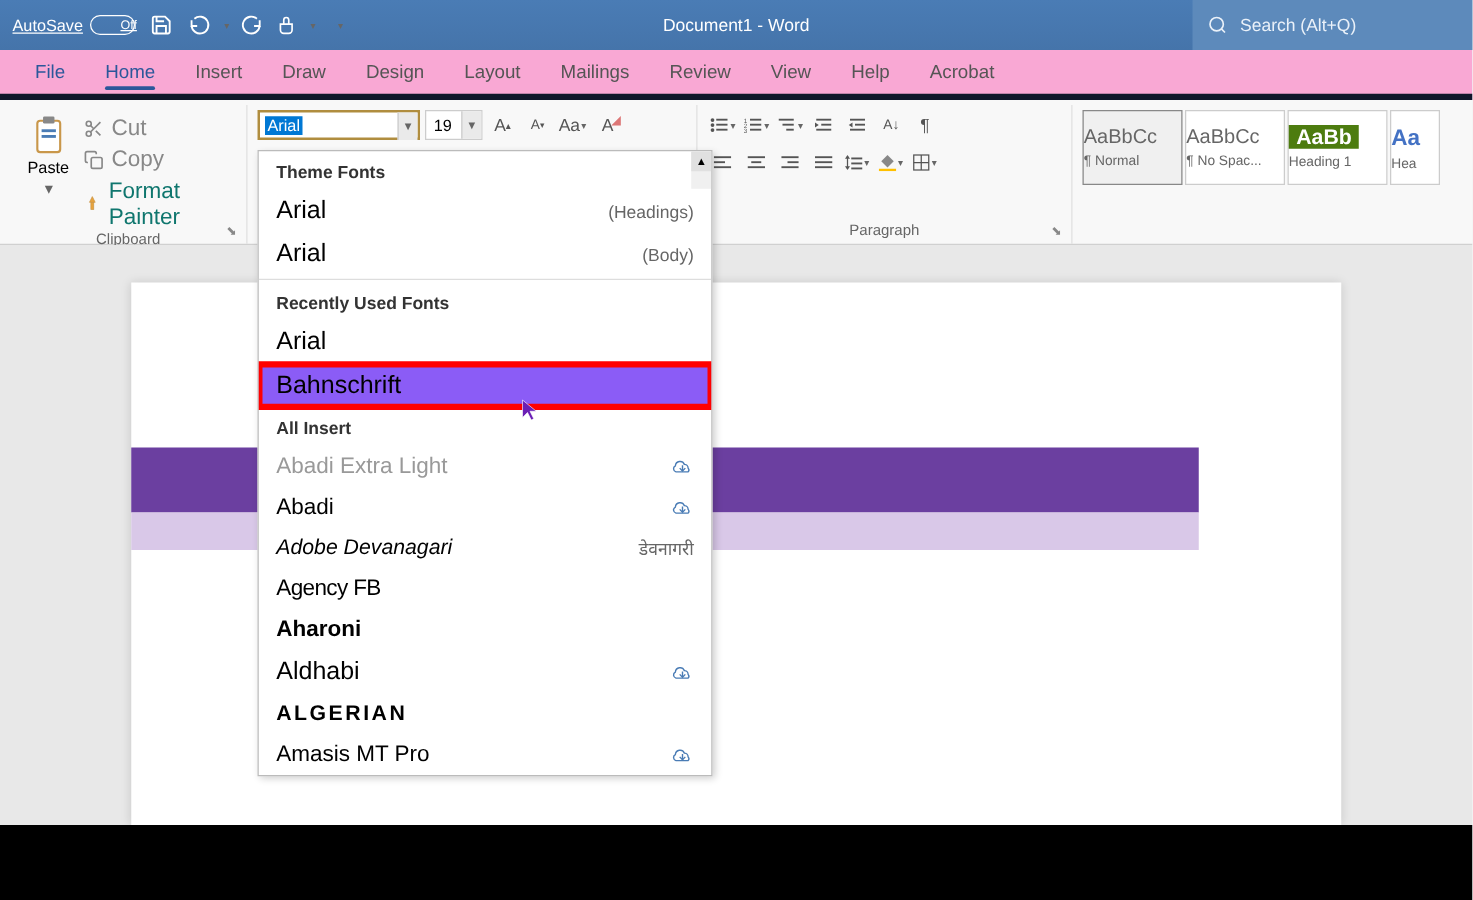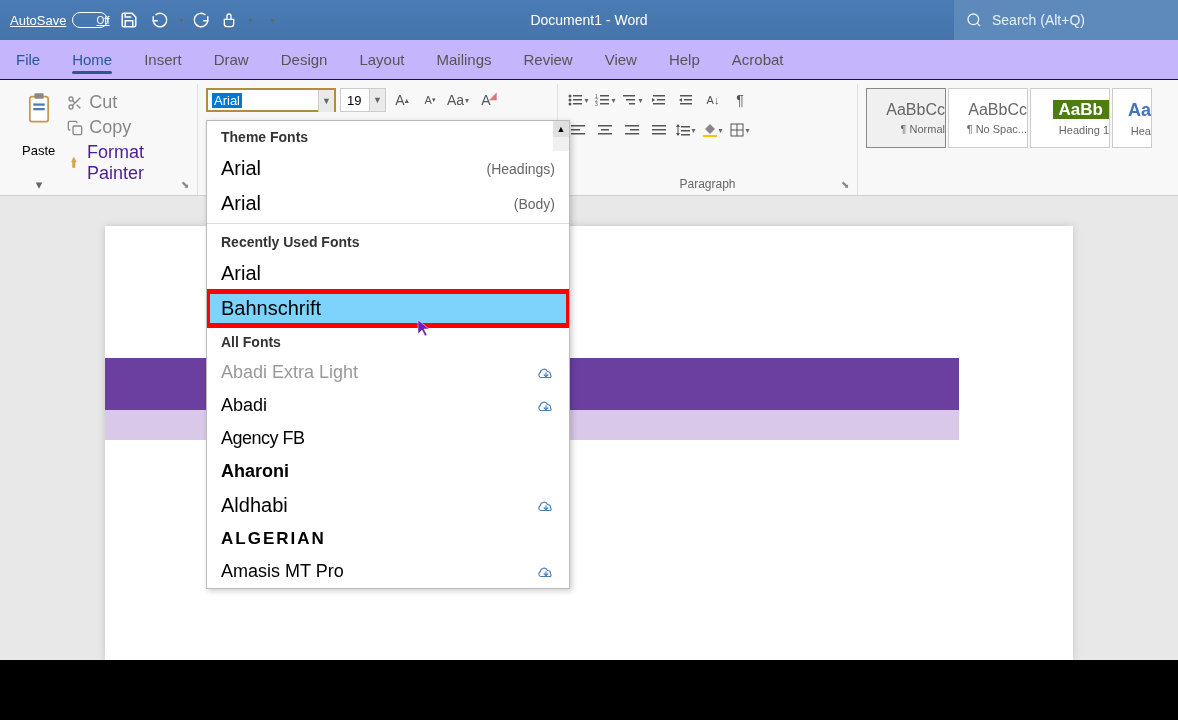--- a/index.html
+++ b/index.html
@@ -9,67 +9,67 @@
 .titlebar-left { display: flex; align-items: center; gap: 8px; }
 .autosave { display: flex; align-items: center; gap: 6px; font-size: 13px; text-decoration: underline; }
 .toggle { width: 36px; height: 16px; border: 1px solid #fff; border-radius: 8px; position: relative; display: flex; align-items: center; padding: 0 3px; }
 .toggle-dot { width: 10px; height: 10px; background: #fff; border-radius: 50%; }
 .toggle-label { font-size: 10px; margin-left: 20px; }
 .qat-icon { width: 20px; height: 20px; display: flex; align-items: center; justify-content: center; color: #fff; }
 .qat-sep { margin: 0 3px; }
 .titlebar-center { position: absolute; left: 50%; transform: translateX(-50%); font-size: 14px; }
 .search-box { position: absolute; right: 0; top: 0; bottom: 0; width: 224px; background: #5d8abb; display: flex; align-items: center; padding: 0 12px; gap: 10px; color: #eaf1f9; font-size: 14px; }
 
-.tabbar { height: 40px; background: #c4b5fd; border-bottom: 1px solid #0f172a; display: flex; align-items: center; padding-left: 0; gap: 0; }
+.tabbar { height: 40px; background: #f9a8d4; border-bottom: 5px solid #0f172a; display: flex; align-items: center; padding-left: 12px; gap: 0; }
 .tab { padding: 0 16px; height: 40px; display: flex; align-items: center; font-size: 15px; color: #555; cursor: pointer; }
 .tab.active { color: #2b579a; position: relative; }
 .tab.active::after { content: ''; position: absolute; bottom: 6px; left: 16px; right: 16px; height: 3px; background: #2b579a; border-radius: 2px; }
 .tab.file { color: #2b579a; }
 
 .ribbon { height: 116px; background: #f8f8f8; border-bottom: 1px solid #d0d0d0; display: flex; padding: 4px 8px 0; }
 .group { border-right: 1px solid #e0e0e0; padding: 4px 8px 2px; display: flex; flex-direction: column; position: relative; }
 .group-label { font-size: 12px; color: #666; text-align: center; margin-top: auto; padding-bottom: 2px; }
 .group-launcher { position: absolute; bottom: 4px; right: 4px; width: 12px; height: 12px; font-size: 10px; color: #888; }
 
 .clipboard-inner { display: flex; gap: 6px; }
-.paste-btn { display: flex; flex-direction: column; align-items: center; gap: 19px; padding: 4px 6px; }
+.paste-btn { display: flex; flex-direction: column; align-items: center; gap: 2px; padding: 4px 6px; }
 .paste-icon { width: 28px; height: 32px; }
 .paste-btn span { font-size: 13px; }
 .clip-items { display: flex; flex-direction: column; gap: 4px; padding-top: 4px; }
 .clip-item { display: flex; align-items: center; gap: 6px; font-size: 18px; color: #888; }
 
 .font-row { display: flex; align-items: center; gap: 4px; margin-bottom: 6px; }
 .font-combo { width: 130px; height: 24px; border: 2px solid #b08d3f; background: #fff; display: flex; align-items: center; padding: 0 4px; font-size: 13px; position: relative; }
 .font-combo .sel { background: #0078d4; color: #fff; padding: 0 2px; }
 .combo-arrow { width: 16px; height: 22px; background: #eaeaea; border-left: 1px solid #ccc; position: absolute; right: 0; top: 0; display: flex; align-items: center; justify-content: center; font-size: 9px; color: #666; }
 .size-combo { width: 46px; height: 24px; border: 1px solid #ccc; background: #fff; display: flex; align-items: center; padding: 0 6px; font-size: 13px; position: relative; }
 .ribbon-btn { width: 24px; height: 24px; display: flex; align-items: center; justify-content: center; color: #555; font-size: 14px; }
 .split-arrow { font-size: 8px; margin-left: 1px; color: #666; }
 
 .para-row { display: flex; align-items: center; gap: 3px; margin-bottom: 6px; }
 .para-group { display: flex; flex-direction: column; }
 
 .styles-row { display: flex; gap: 2px; }
-.style-box { width: 80px; height: 60px; border: 1px solid #ccc; background: #fff; display: flex; flex-direction: column; align-items: flex-end; justify-content: center; font-size: 11px; color: #666; }
+.style-box { width: 80px; height: 60px; border: 1px solid #ccc; background: #fff; display: flex; flex-direction: column; align-items: flex-start; justify-content: center; font-size: 11px; color: #666; }
 .style-box.sel { border: 1px solid #888; background: #f0f0f0; }
 .style-preview { font-size: 16px; margin-bottom: 4px; }
 .style-heading { color: #4472c4; font-size: 18px; font-weight: bold; }
 .style-title-bg { background: #4d7c0f; color: #fff; padding: 0 6px; font-size: 17px; font-weight: bold; }
 
 .doc-area { position: absolute; top: 196px; left: 0; right: 0; bottom: 60px; background: #e8e8e8; display: flex; justify-content: center; padding-top: 30px; }
 .page { width: 968px; background: #fff; box-shadow: 0 0 8px rgba(0,0,0,0.15); position: relative; }
 .banner1 { position: absolute; top: 132px; left: 0; right: 114px; height: 52px; background: #6b3fa0; color: #fff; font-size: 26px; font-weight: bold; display: flex; align-items: center; padding-left: 380px; }
 .banner2 { position: absolute; top: 184px; left: 0; right: 114px; height: 30px; background: #d9c8e8; }
 
 .font-dropdown { position: absolute; top: 120px; left: 206px; width: 364px; background: #fff; border: 1px solid #bbb; box-shadow: 2px 2px 6px rgba(0,0,0,0.2); z-index: 100; max-height: 542px; overflow: hidden; }
 .dd-section { padding: 8px 14px 6px; font-size: 14px; font-weight: 700; color: #333; }
 .dd-item { padding: 6px 14px; font-size: 18px; display: flex; justify-content: space-between; align-items: center; cursor: pointer; }
 .dd-item.theme { font-family: Arial; font-size: 20px; }
 .dd-item .hint { font-size: 14px; color: #666; }
-.dd-item.highlighted { background: #7dd3fc; outline: 5px solid #ff0000; outline-offset: -3px; position: relative; }
+.dd-item.highlighted { background: #8b5cf6; outline: 5px solid #ff0000; outline-offset: -3px; position: relative; }
 .dd-sep { height: 1px; background: #ddd; margin: 2px 0; }
 .cloud-icon { width: 18px; height: 14px; color: #4a7cb5; }
 .dd-scrollbar { position: absolute; right: 0; top: 0; width: 16px; height: 30px; background: #f0f0f0; }
 .dd-scroll-up { width: 16px; height: 16px; background: #e0e0e0; display: flex; align-items: center; justify-content: center; font-size: 9px; }
 
 .cursor { position: absolute; top: 318px; left: 416px; z-index: 200; font-size: 18px; color: #6b1fb5; }
 
 .blackbar { position: absolute; bottom: 0; left: 0; right: 0; height: 60px; background: #000; }
 
 .font-abadi { font-family: 'Segoe UI'; }
@@ -170,21 +170,21 @@
             </svg>
           <span>Cut</span>
         </div>
         <div class="clip-item">
           <svg width="16" height="16" viewBox="0 0 24 24" fill="none" stroke="#888" stroke-width="2">
               <rect x="9" y="9" width="13" height="13" rx="2"></rect>
               <path d="M5 15H4a2 2 0 0 1-2-2V4a2 2 0 0 1 2-2h9a2 2 0 0 1 2 2v1"></path>
             </svg>
           <span>Copy</span>
         </div>
-        <div class="clip-item" style="color:#4c1d95">
+        <div class="clip-item" style="color:#0f766e">
           <svg width="16" height="16" viewBox="0 0 24 24" fill="#e8a33d" stroke="#c9974a" stroke-width="1">
               <path d="M12 2l4 8H8z"></path>
               <rect x="10" y="10" width="4" height="10"></rect>
             </svg>
           <span>Format Painter</span>
         </div>
       </div>
     </div>
     <div class="group-label">Clipboard</div>
     <div class="group-launcher">⬊</div>
@@ -367,37 +367,41 @@
     <span class="hint">(Body)</span>
   </div>
   <div class="dd-sep"></div>
   <div class="dd-section">Recently Used Fonts</div>
   <div class="dd-item" style="font-family:Arial;font-size:20px">
     <span>Arial</span>
   </div>
   <div class="dd-item highlighted" style="font-family:'Bahnschrift','Segoe UI';font-size:20px">
     <span>Bahnschrift</span>
   </div>
-  <div class="dd-section">All Fonts</div>
+  <div class="dd-section">All Insert</div>
   <div class="dd-item font-abadi" style="font-weight:200;color:#999">
     <span>Abadi Extra Light</span>
     <svg class="cloud-icon" viewBox="0 0 24 16">
         <path d="M18 10a4 4 0 0 0-4-4 5 5 0 0 0-9.6 1.5A3.5 3.5 0 0 0 5 14h13a3 3 0 0 0 0-4z" fill="none" stroke="currentColor" stroke-width="1.5"></path>
         <line x1="12" y1="7" x2="12" y2="13" stroke="currentColor" stroke-width="1.5"></line>
         <polyline points="9,10 12,13 15,10" fill="none" stroke="currentColor" stroke-width="1.5"></polyline>
       </svg>
   </div>
   <div class="dd-item font-abadi">
     <span>Abadi</span>
     <svg class="cloud-icon" viewBox="0 0 24 16">
         <path d="M18 10a4 4 0 0 0-4-4 5 5 0 0 0-9.6 1.5A3.5 3.5 0 0 0 5 14h13a3 3 0 0 0 0-4z" fill="none" stroke="currentColor" stroke-width="1.5"></path>
         <line x1="12" y1="7" x2="12" y2="13" stroke="currentColor" stroke-width="1.5"></line>
         <polyline points="9,10 12,13 15,10" fill="none" stroke="currentColor" stroke-width="1.5"></polyline>
       </svg>
   </div>
+  <div class="dd-item font-adobe-dev">
+    <span>Adobe Devanagari</span>
+    <span class="hint" style="font-style:normal">डेवनागरी</span>
+  </div>
   <div class="dd-item font-agency">
     <span>Agency FB</span>
   </div>
   <div class="dd-item font-aharoni">
     <span>Aharoni</span>
   </div>
   <div class="dd-item font-aldhabi">
     <span>Aldhabi</span>
     <svg class="cloud-icon" viewBox="0 0 24 16">
         <path d="M18 10a4 4 0 0 0-4-4 5 5 0 0 0-9.6 1.5A3.5 3.5 0 0 0 5 14h13a3 3 0 0 0 0-4z" fill="none" stroke="currentColor" stroke-width="1.5"></path>

